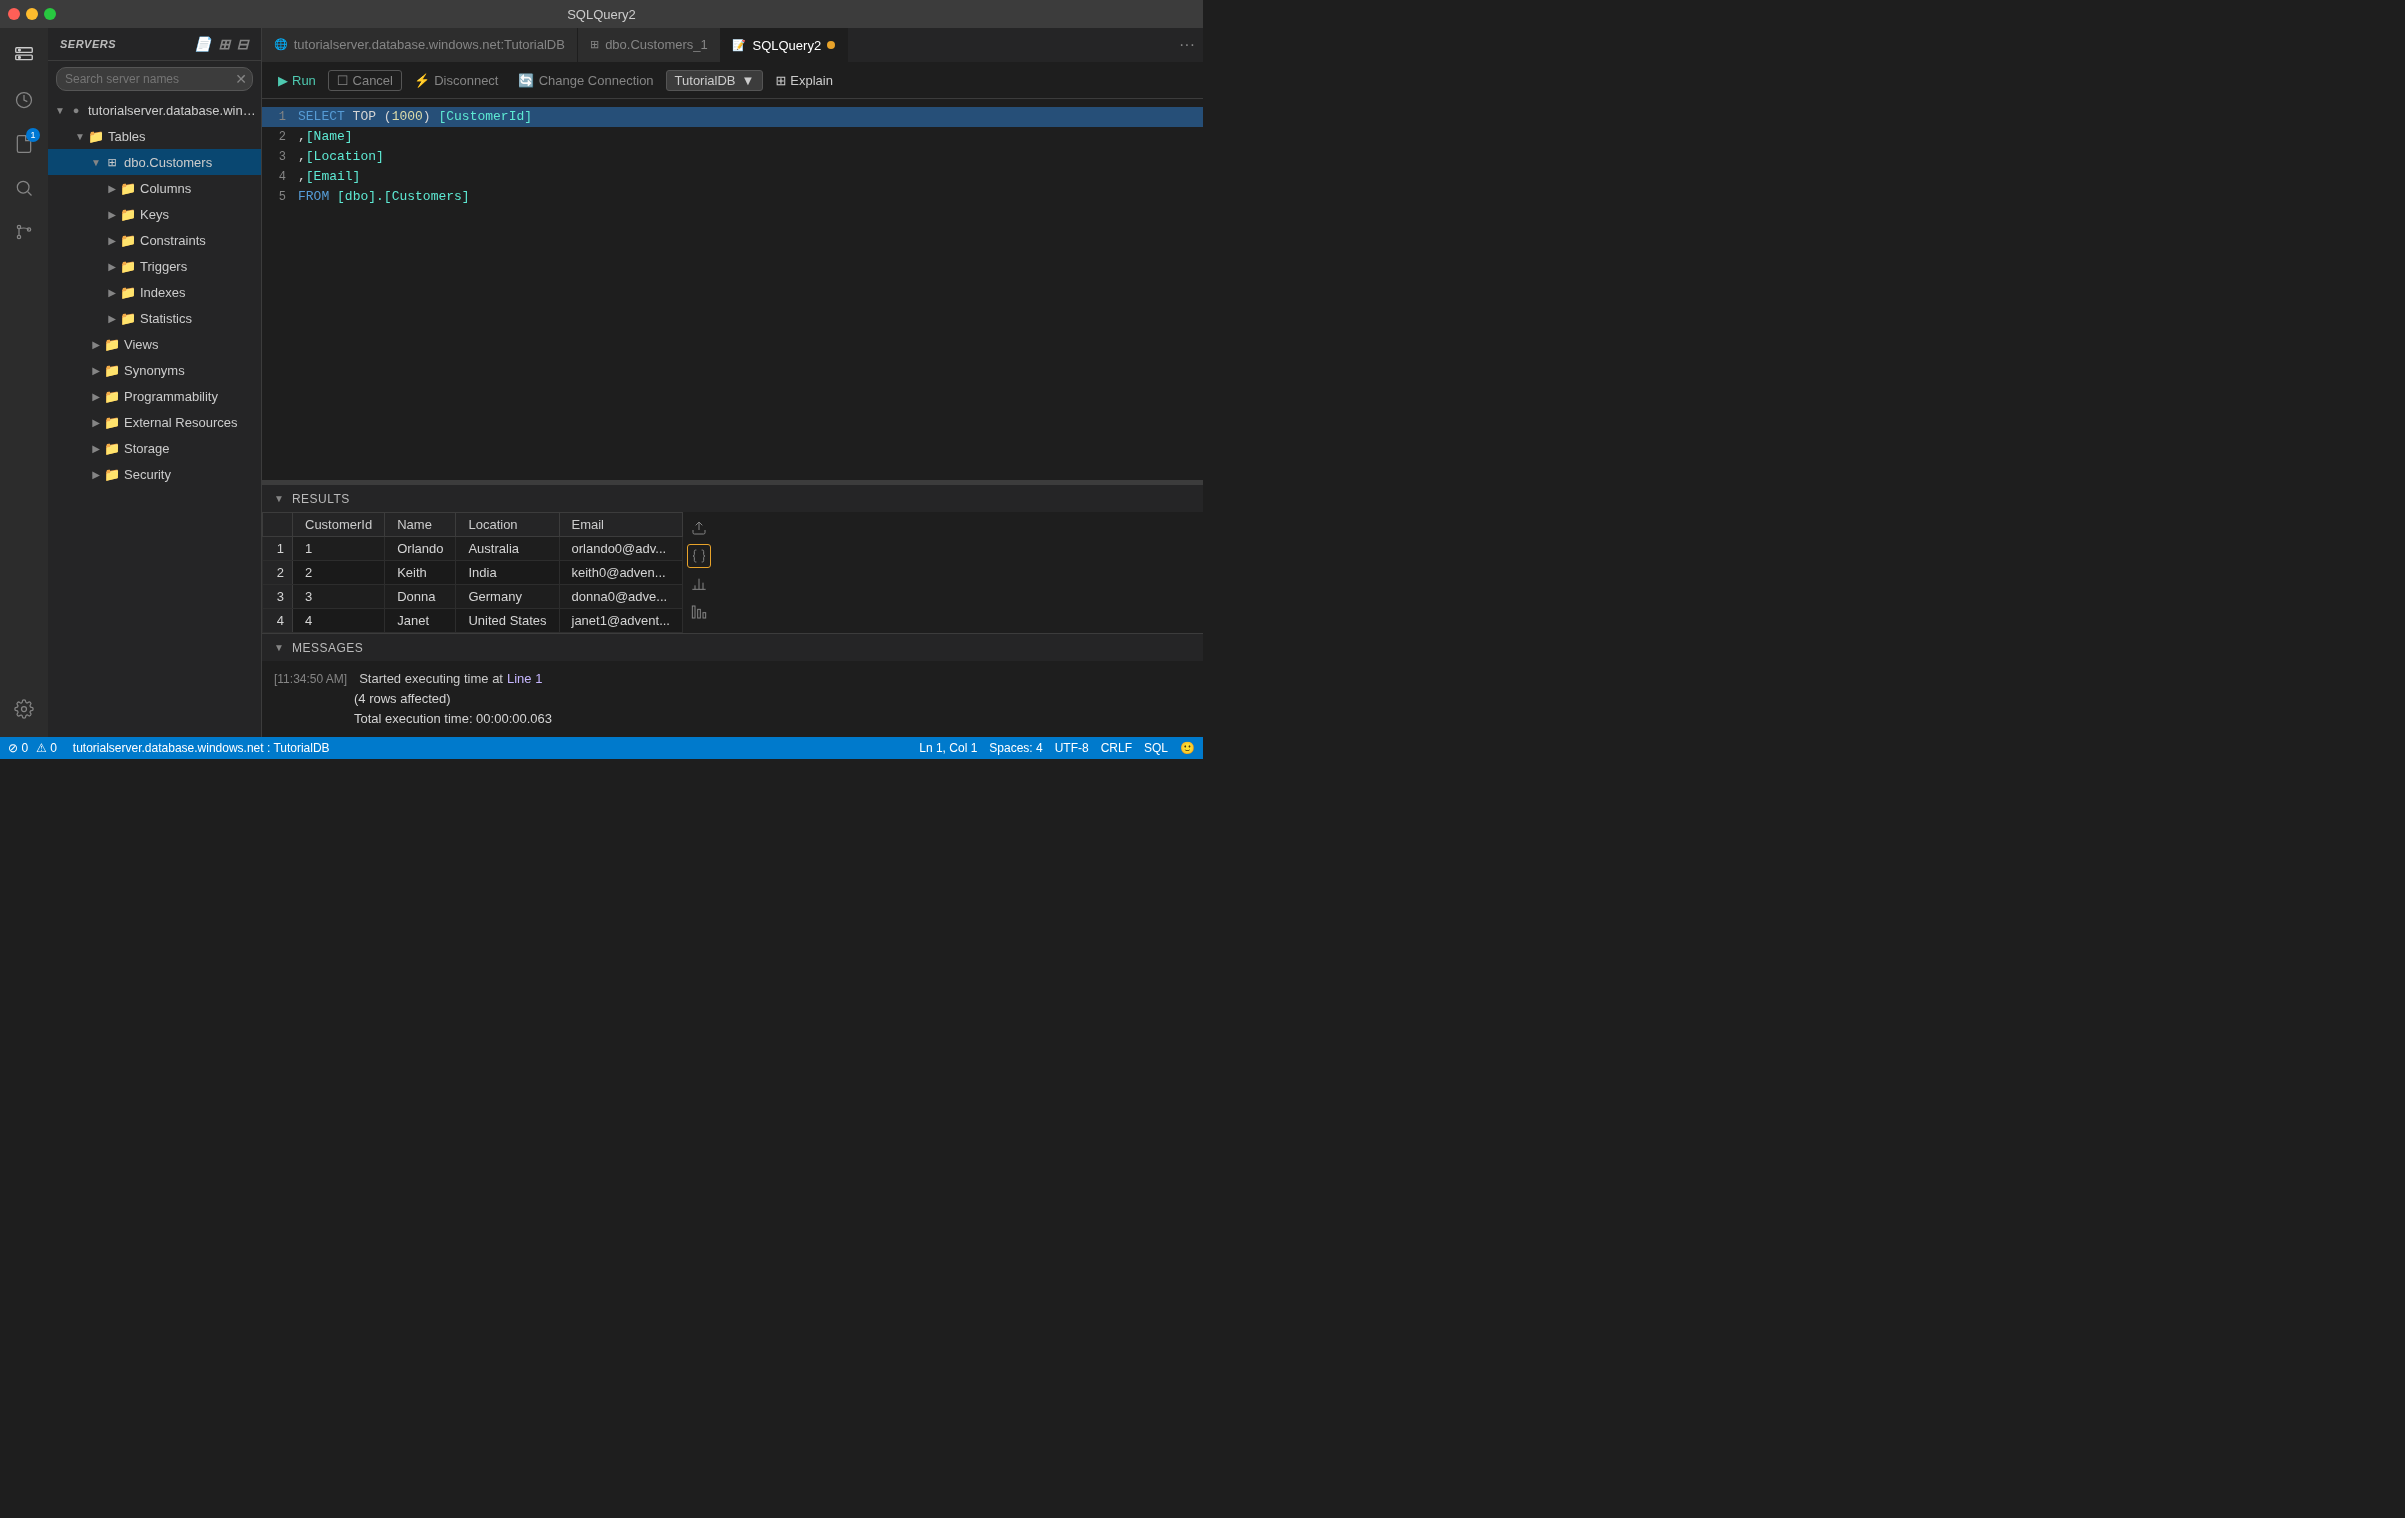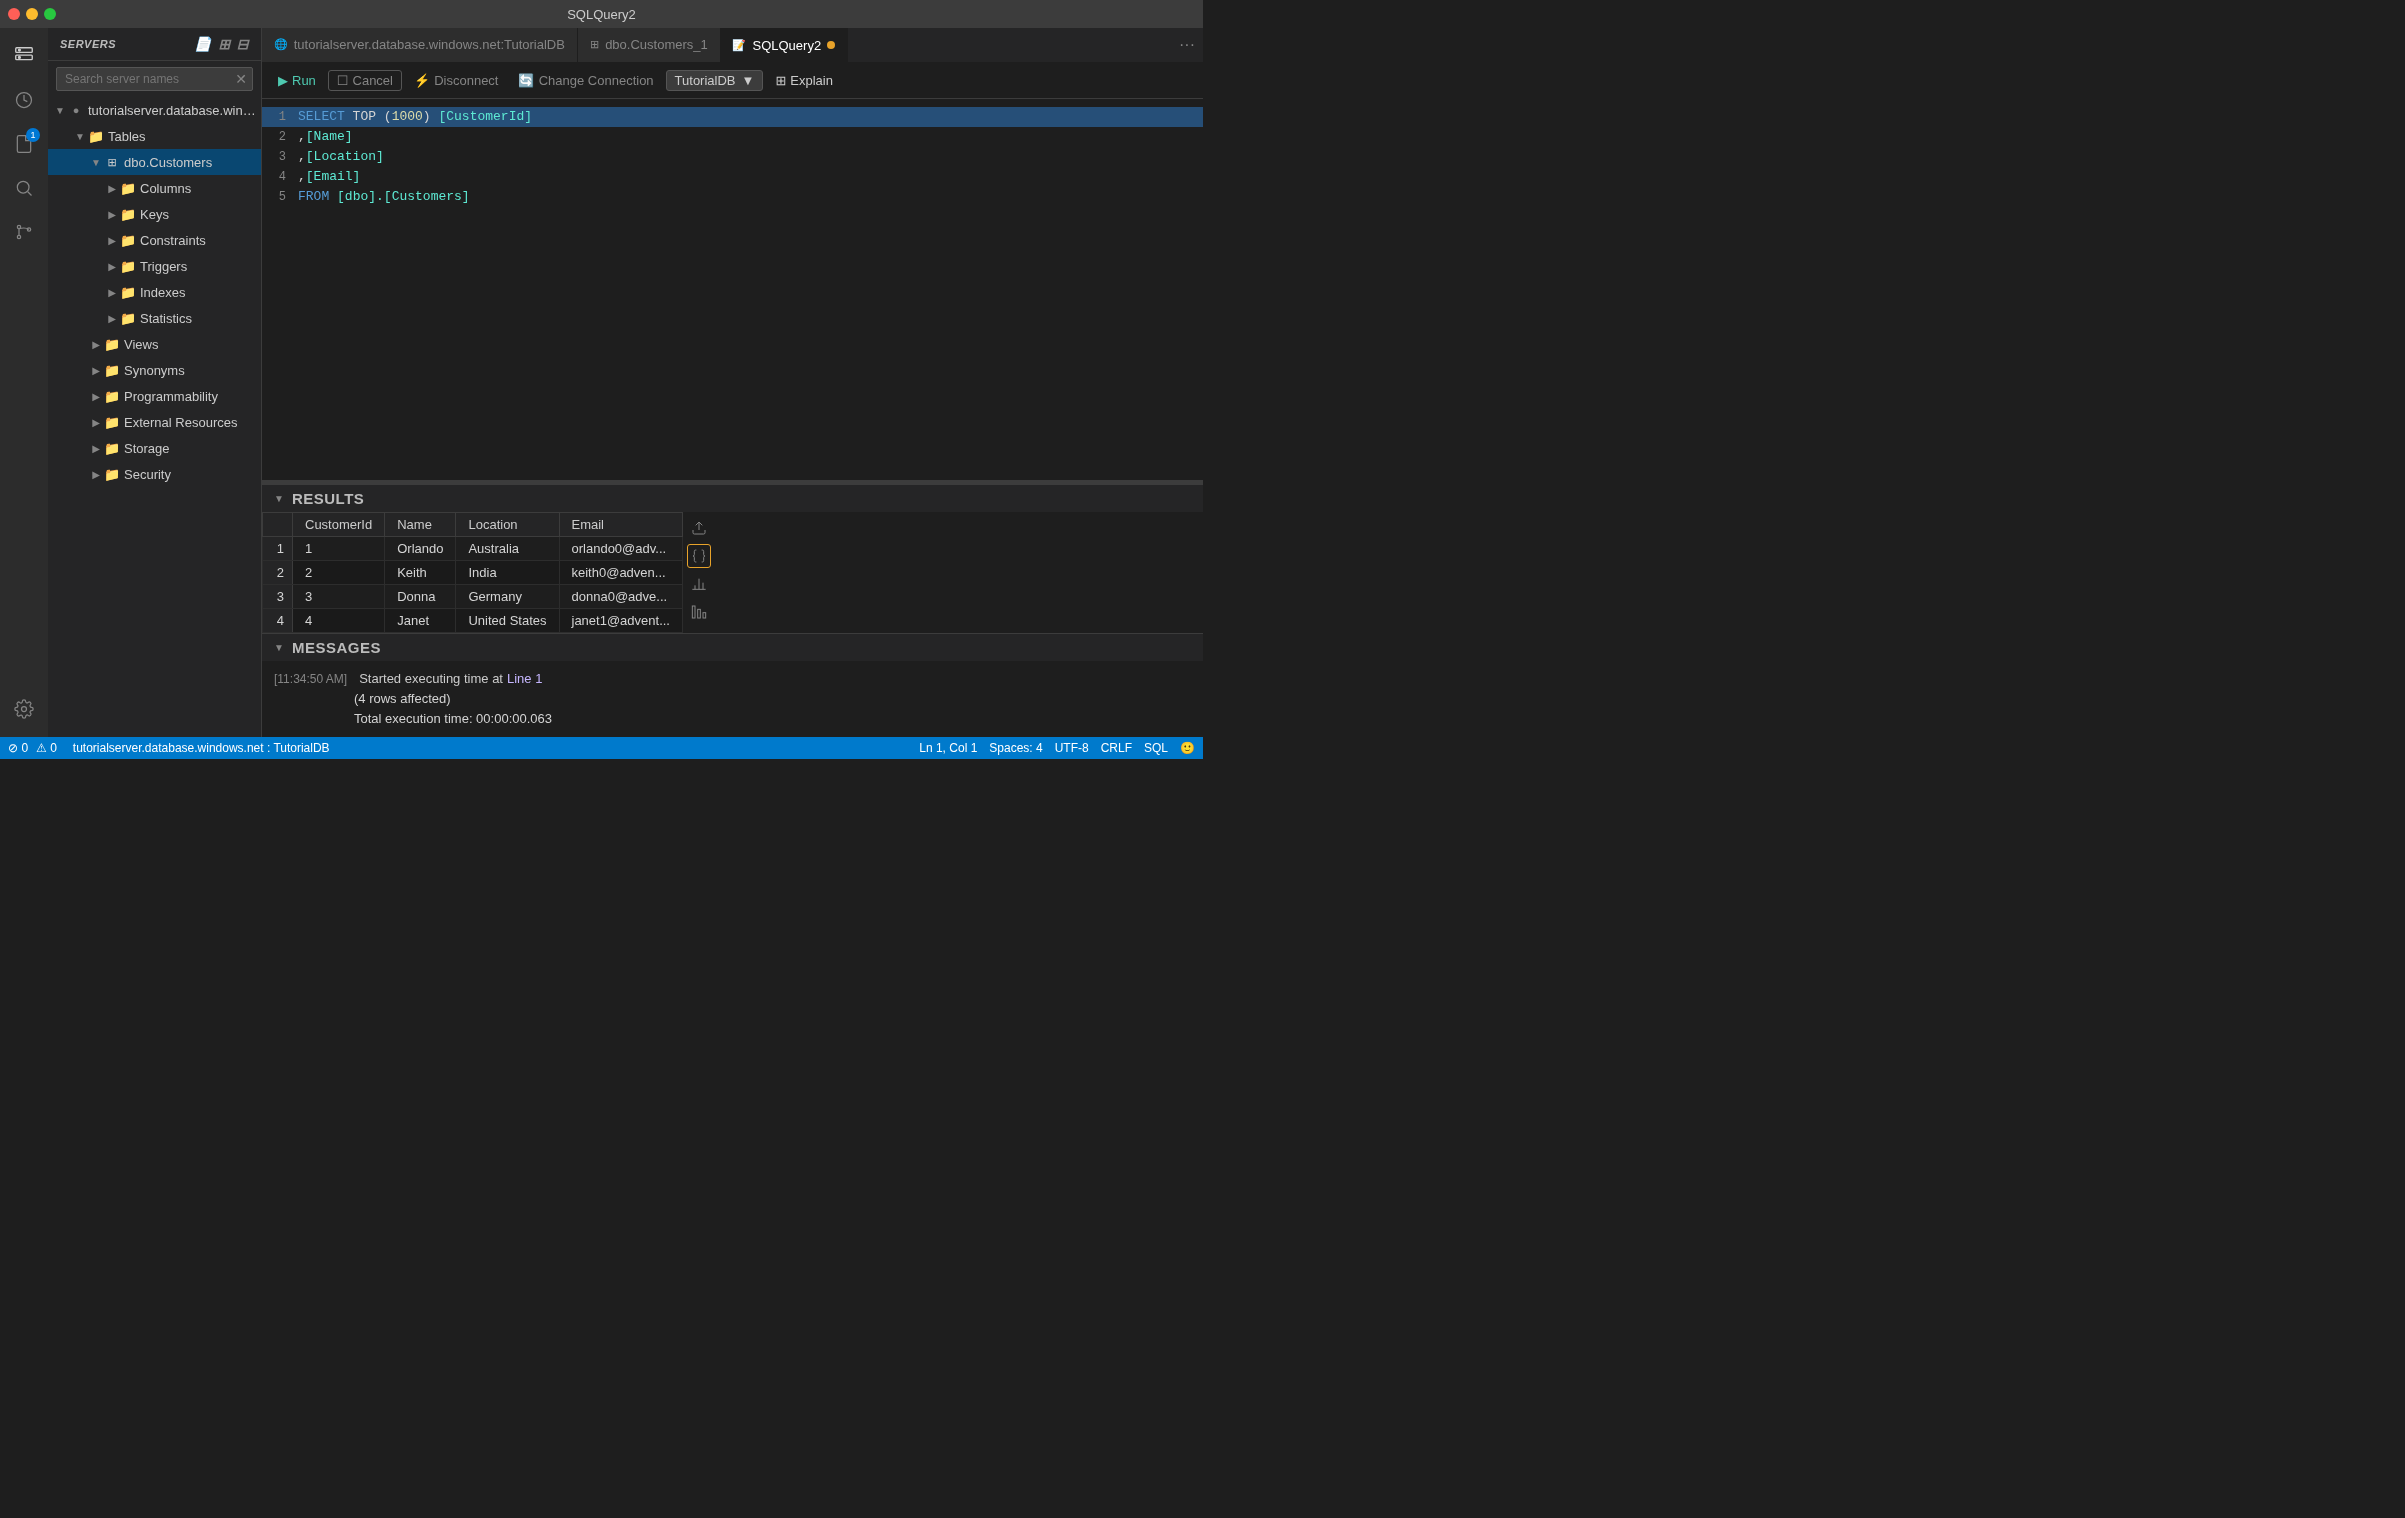--- a/index.html
+++ b/index.html
@@ -132,21 +132,21 @@
       padding: 6px 8px;
       flex-shrink: 0;
     }
     .search-input {
       width: 100%;
       background: #3c3c3c;
       border: 1px solid #555;
       color: #cccccc;
       padding: 4px 25px 4px 8px;
       font-size: 12px;
-      border-radius: 2px;
+      border-radius: 10px;
       outline: none;
       position: relative;
     }
     .search-wrapper {
       position: relative;
     }
     .search-clear {
       position: absolute;
       right: 6px;
       top: 50%;
@@ -375,22 +375,22 @@
       padding: 0 12px;
       gap: 8px;
       flex-shrink: 0;
       border-top: 1px solid #3c3c3c;
     }
     .panel-arrow {
       color: #858585;
       font-size: 10px;
     }
     .panel-title {
-      font-size: 15px;
-      font-weight: 700;
+      font-size: 12px;
+      font-weight: 400;
       color: #bbbbbb;
       letter-spacing: 0.5px;
     }
 
     
     .results-table-wrapper {
       overflow: auto;
       max-height: 199px;
     }
     .results-table-wrapper::-webkit-scrollbar { height: 8px; width: 8px; }

